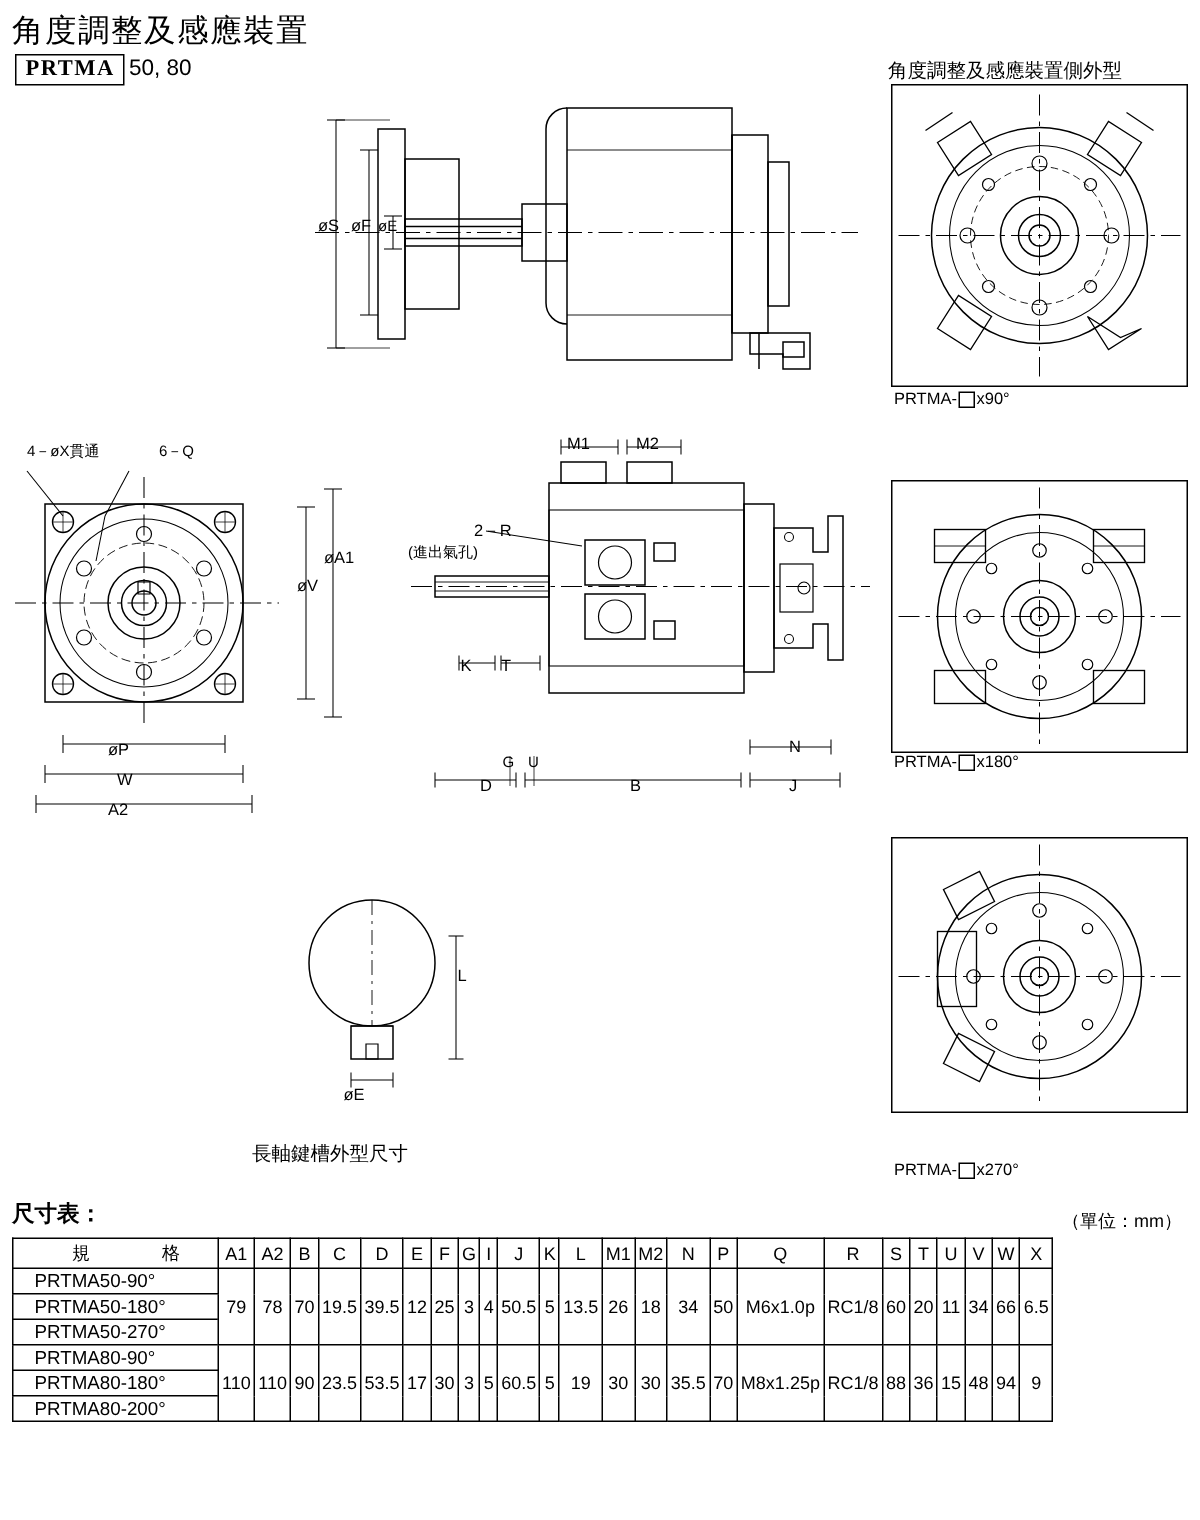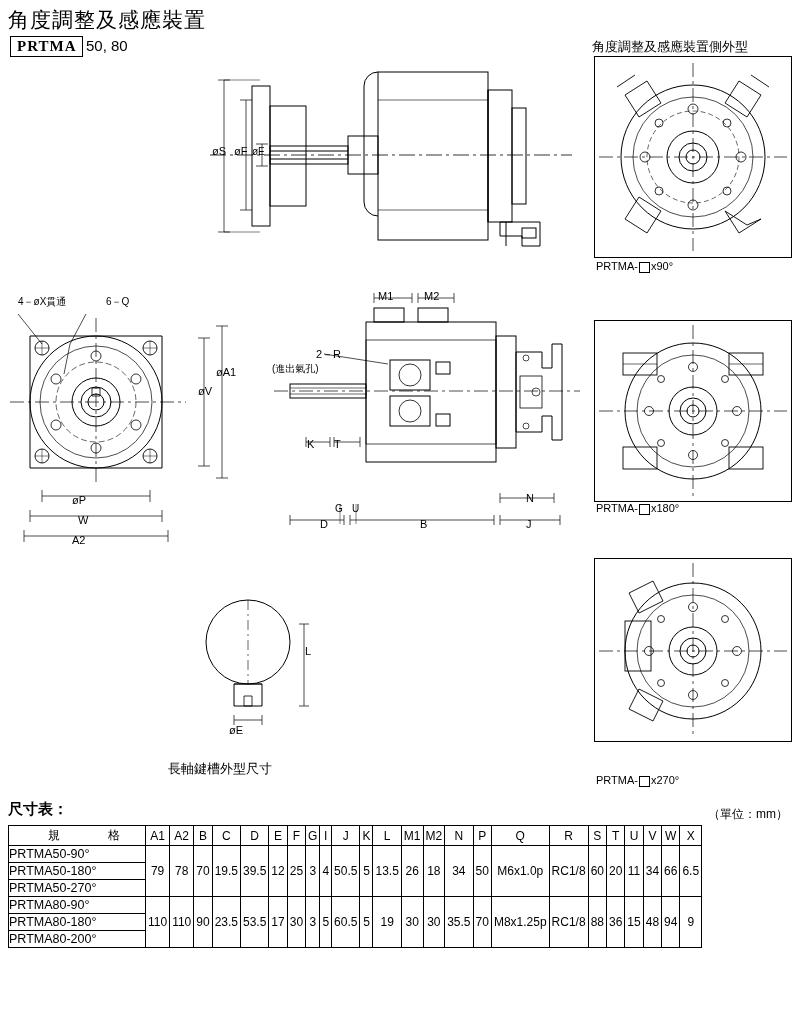--- a/index.html
+++ b/index.html
@@ -8,21 +8,21 @@
   .t{position:absolute;font-size:13px;line-height:1.1;white-space:nowrap;}
   .t.s{font-size:11px;}
   .t.xs{font-size:10px;}
   .title{position:absolute;left:8px;top:6px;font-size:21px;font-weight:normal;letter-spacing:1px;}
   .modelbox{position:absolute;left:10px;top:36px;border:1.4px solid #000;padding:1px 6px;font-size:15px;font-weight:bold;letter-spacing:1px;font-family:Liberation Serif, serif;}
   .modelnum{position:absolute;left:86px;top:37px;font-size:15px;font-weight:normal;}
   .panel{position:absolute;border:1px solid #000;background:#fff;}
   svg{display:block;}
   table.dim{position:absolute;left:8px;top:825px;border-collapse:collapse;font-size:12px;}
   table.dim td,table.dim th{border:1px solid #000;text-align:center;padding:1px 2px;font-weight:normal;}
-  table.dim td.name{text-align:left;padding-left:0;white-space:nowrap;font-size:12.5px;}
+  table.dim td.name{text-align:left;padding-left:14px;white-space:nowrap;font-size:12.5px;}
   .unit{position:absolute;right:12px;top:806px;font-size:12px;}
   .tablelabel{position:absolute;left:8px;top:800px;font-size:15px;font-weight:bold;}
   .cap{position:absolute;font-size:11px;}
   .sqm{display:inline-block;width:9px;height:9px;border:1.2px solid #000;vertical-align:middle;margin:0 1px;}
 </style>
 </head>
 <body>
 
 <div class="title">角度調整及感應裝置</div>
 <div class="modelbox">PRTMA</div>

